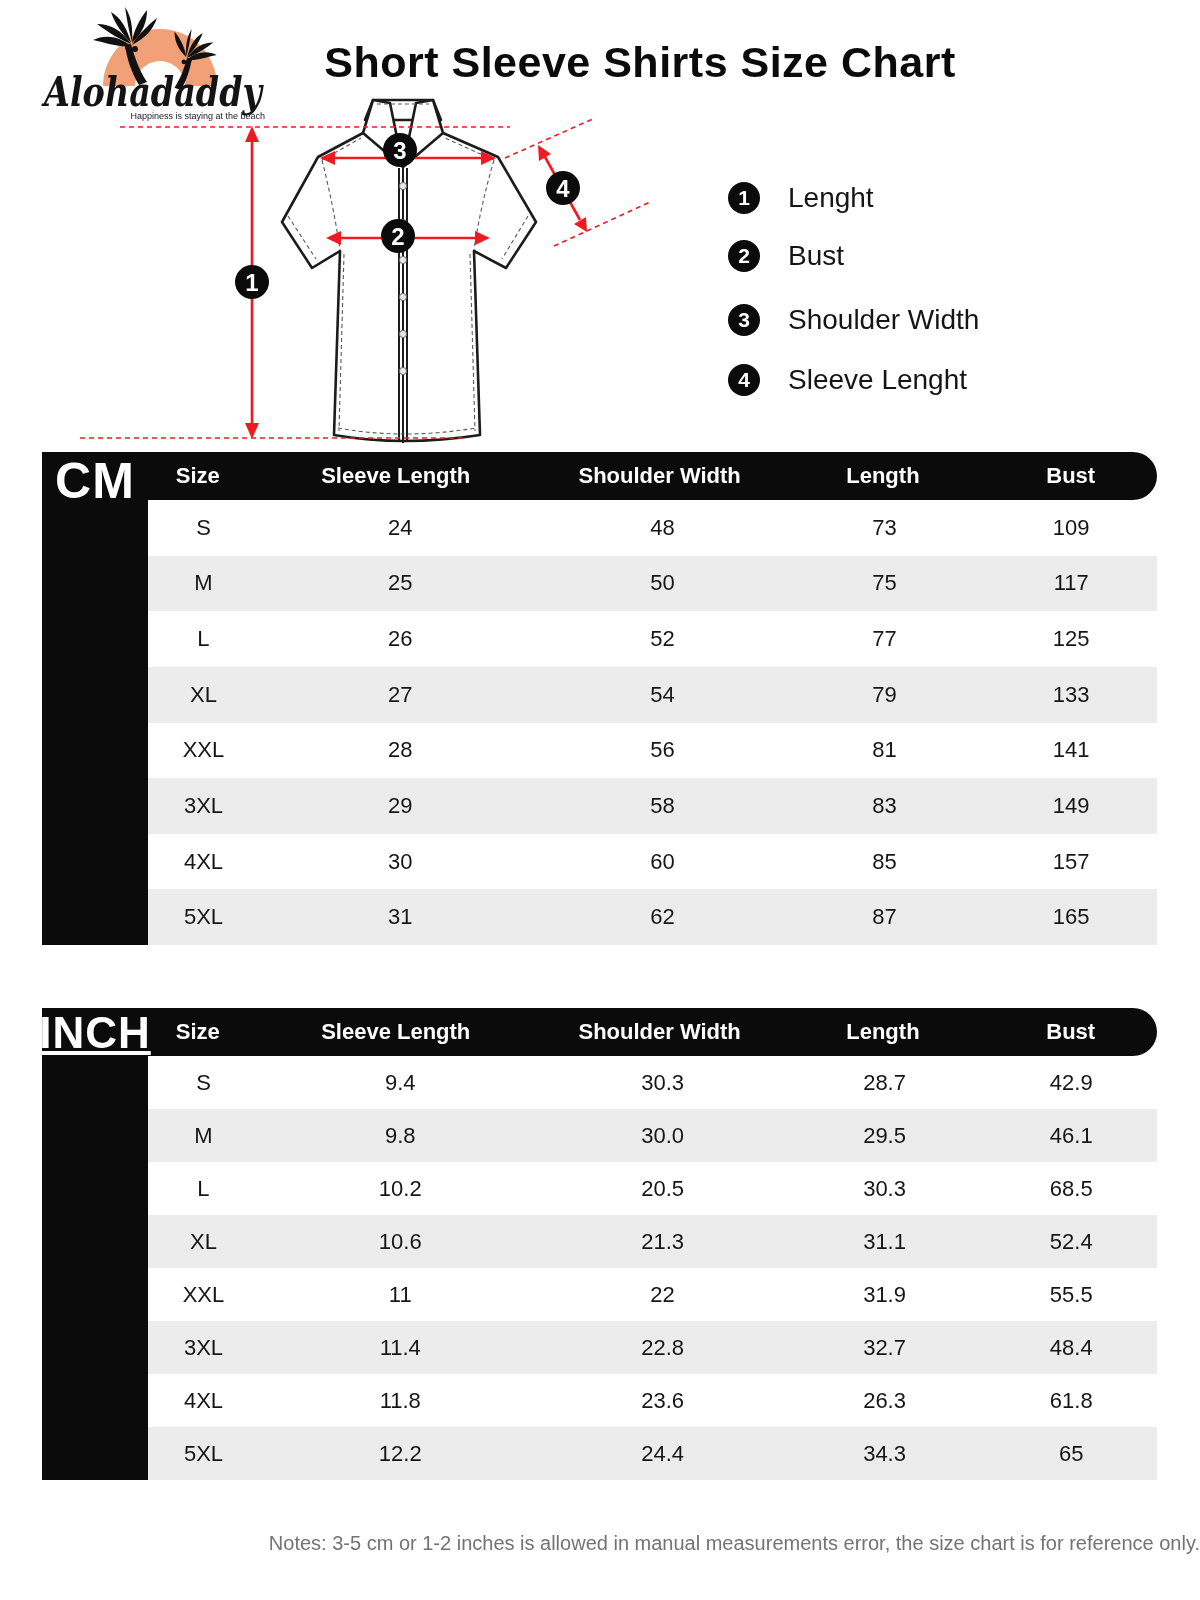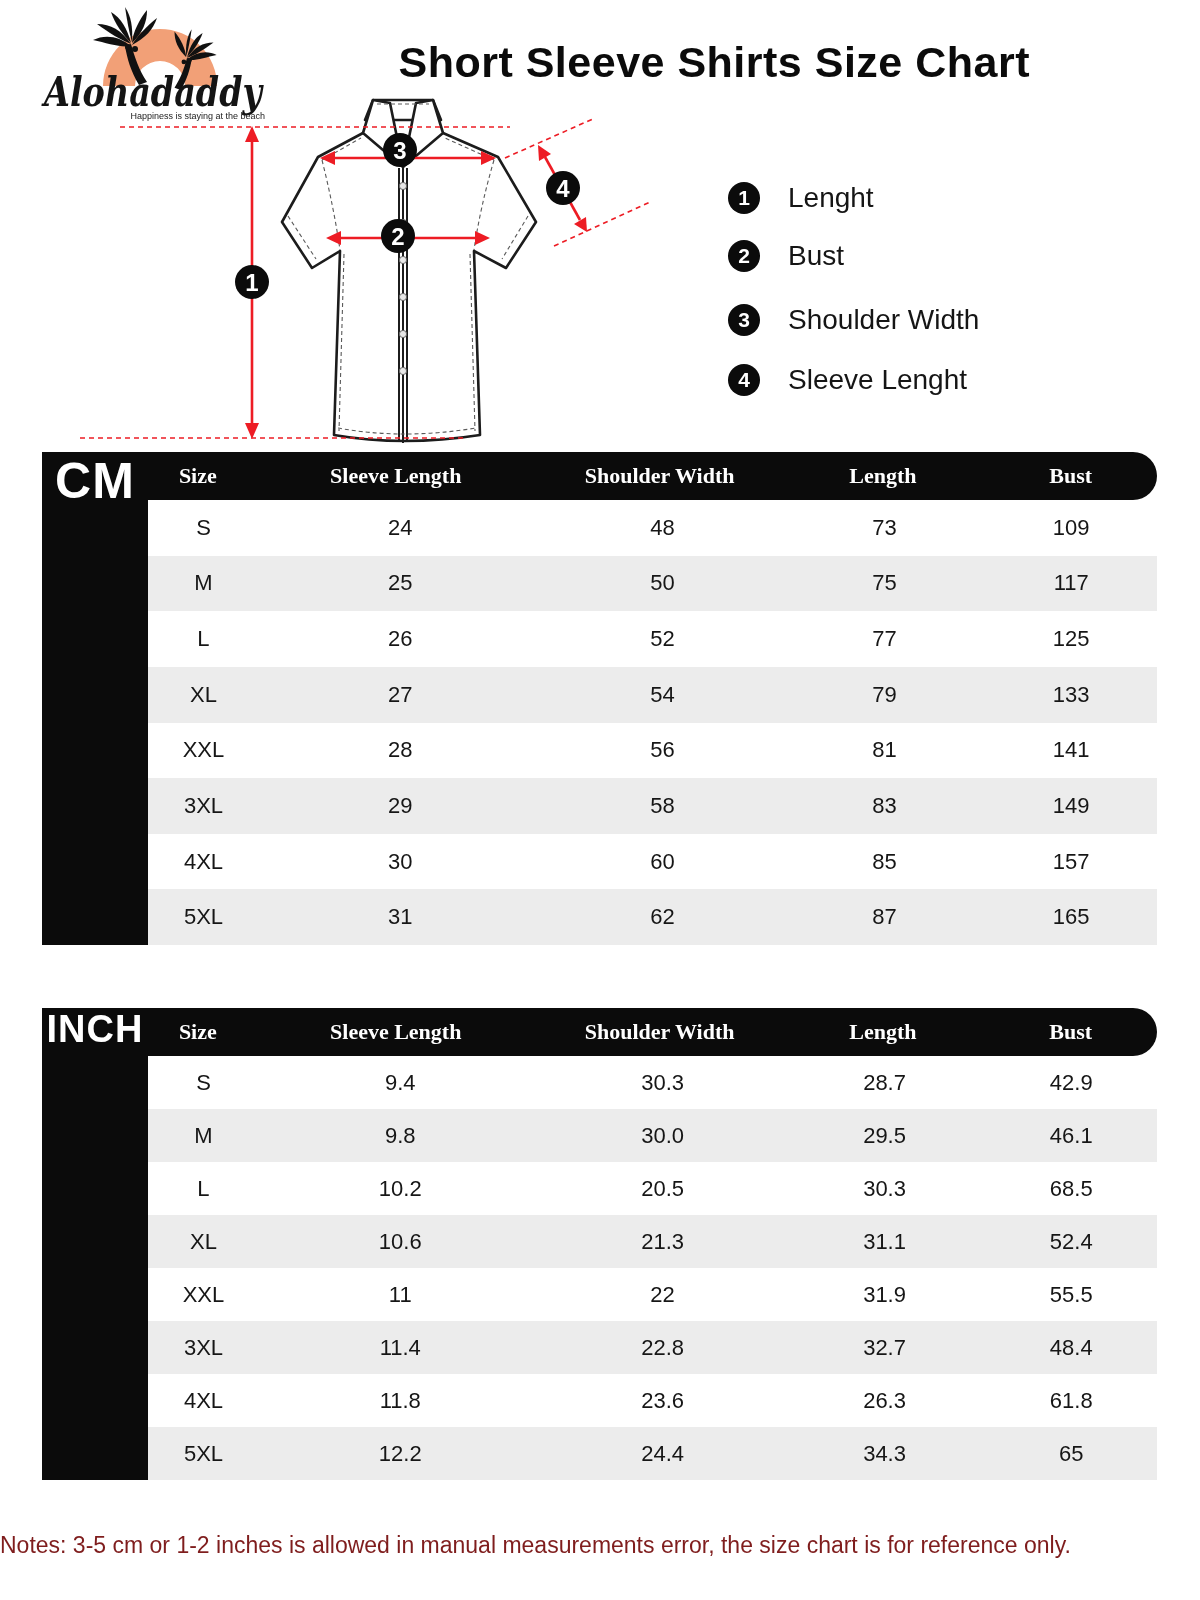--- a/index.html
+++ b/index.html
@@ -9,21 +9,21 @@
     width:1200px; height:1600px;
     font-family:"Liberation Sans", sans-serif;
     color:#111;
     overflow:hidden;
   }
 
   
   .logo { position:absolute; left:35px; top:6px; width:235px; height:118px; }
   .page-title {
     position:absolute; left:250px; top:38px; width:780px;
-    text-align:right; font-size:43px; font-weight:bold; letter-spacing:0.5px;
+    text-align:center; font-size:43px; font-weight:bold; letter-spacing:0.5px;
     color:#0b0b0b;
   }
 
   
   .diagram { position:absolute; left:60px; top:90px; width:660px; height:370px; }
 
   
   .legend { position:absolute; left:728px; top:182px; width:330px; }
   .legend-item { display:flex; align-items:center; }
   .legend-item + .legend-item { margin-top:26px; }
@@ -41,48 +41,48 @@
   .size-table.cm   { top:452px;  height:493px; }
   .size-table.inch { top:1008px; height:472px; }
 
   .unit-col {
     position:absolute; left:0; top:0; width:106px; height:100%;
     background:#0b0b0b; display:flex; align-items:flex-start; justify-content:center;
     z-index:1;
   }
   .unit-label { color:#fff; font-weight:bold; letter-spacing:1px; }
   .size-table.cm  .unit-label { font-size:50px; }
-  .size-table.inch .unit-label { font-size:38px; }
+  .size-table.inch .unit-label { font-size:44px;text-decoration:underline; }
 
   .thead {
     position:absolute; left:0; top:0; width:100%; height:48px;
     background:#0b0b0b; border-radius:0 26px 26px 0;
     padding-left:100px;
-    display:grid; grid-template-columns:11% 28% 24% 20% 17%;font-family:Liberation Serif, serif;
+    display:grid; grid-template-columns:11% 28% 24% 20% 17%;
   }
   .th {
     color:#fff; font-weight:bold; font-size:22px;
     display:flex; align-items:center; justify-content:center;
     white-space:nowrap;
   }
   .tbody {
     position:absolute; left:106px; top:48px; right:0; bottom:0;
     display:flex; flex-direction:column;
   }
   .tr { flex:1; display:grid; grid-template-columns:11% 28% 24% 20% 17%; background:#ffffff; }
   .tr:nth-child(even) { background:#ececec; }
   .td {
     display:flex; align-items:center; justify-content:center;
     font-size:22px; color:#161616;
   }
 
   
   .notes {
     position:absolute; left:0; top:1532px; width:100%;
-    text-align:left; font-size:23px; color:#7f1d1d;
+    text-align:right; font-size:20px; color:#737373;
   }
 
   
   .outline   { fill:#ffffff; stroke:#1c1c1c; stroke-width:2.6; stroke-linejoin:round; }
   .seam      { fill:none; stroke:#5a5a5a; stroke-width:1.1; stroke-dasharray:4 3; }
   .redline   { stroke:#ed1c24; stroke-width:2.6; fill:none; }
   .reddash   { stroke:#ed1c24; stroke-width:1.6; fill:none; stroke-dasharray:5 4; }
   .redhead   { fill:#ed1c24; }
   .marker    { fill:#0b0b0b; }
   .marker-txt{ fill:#ffffff; font-family:"Liberation Sans", sans-serif; font-size:24px; font-weight:bold; text-anchor:middle; }

